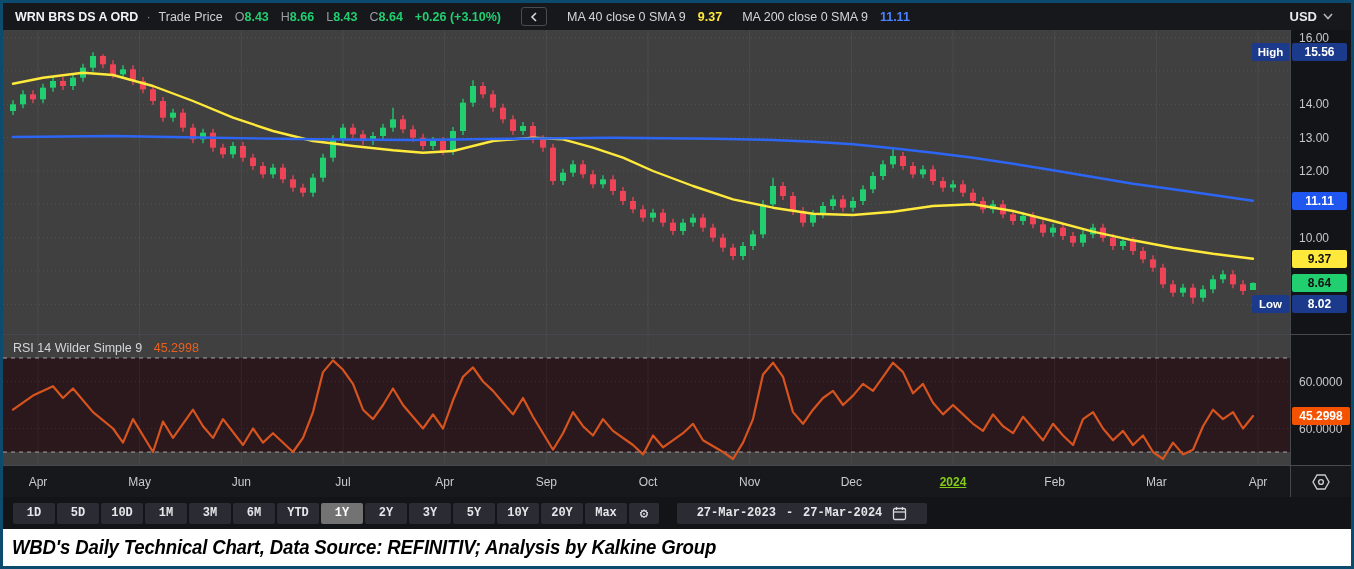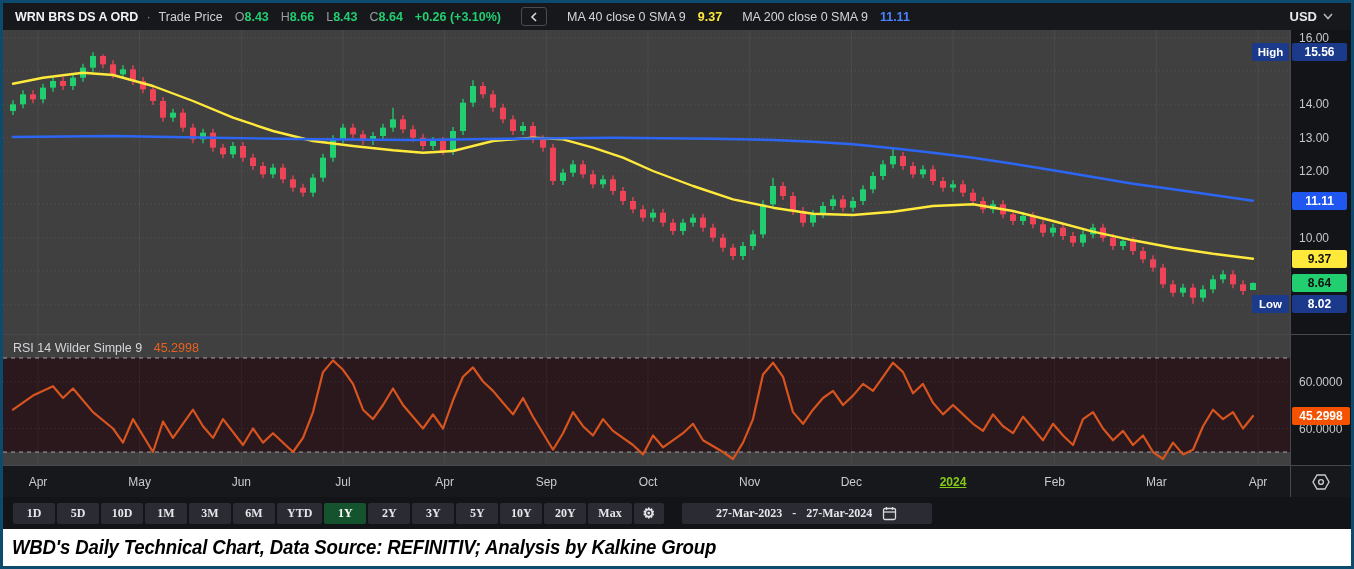--- a/index.html
+++ b/index.html
@@ -39,22 +39,22 @@
   .rsi-val{color:#e8601f;margin-left:8px;}
   
   .xaxis{position:relative;height:32px;background:#17181c;border-top:1px solid #47484d;}
   .month{position:absolute;top:50%;transform:translate(-50%,-50%);font-size:12px;color:#c9cacd;}
   .month.yr{color:#84cc16;font-weight:700;text-decoration:underline;}
   .xgutter{position:absolute;right:0;top:0;width:61px;height:100%;border-left:1px solid #47484d;
            display:flex;align-items:center;justify-content:center;color:#c9cacd;}
   
   .tbar{height:32px;display:flex;align-items:center;gap:2px;padding:0 0 0 10px;background:#131418;}
   .rbtn{height:21px;min-width:42px;padding:0 10px;border:0;border-radius:2px;background:#2b2c33;
-        color:#e6e7ea;font-size:12px;font-weight:600;font-family:Liberation Serif, serif;cursor:pointer;}
-  .rbtn.sel{background:#14532d;color:#fff;}
+        color:#e6e7ea;font-size:12px;font-weight:600;font-family:Liberation Mono, monospace;cursor:pointer;}
+  .rbtn.sel{background:#737373;color:#fff;}
   .gearbtn{width:30px;min-width:30px;padding:0;font-size:14px;display:flex;align-items:center;justify-content:center;}
   .datebtn{margin-left:16px;min-width:250px;display:flex;align-items:center;justify-content:center;gap:10px;}
   .datebtn svg{stroke:#d8d9dc;}
   
   .caption{height:37px;background:#ffffff;display:flex;align-items:center;padding-left:9px;}
   .caption span{font-size:20px;font-weight:700;font-style:italic;color:#000;
                 transform:scaleX(.93);transform-origin:left center;letter-spacing:-.2px;}
 </style>
 </head>
 <body>

